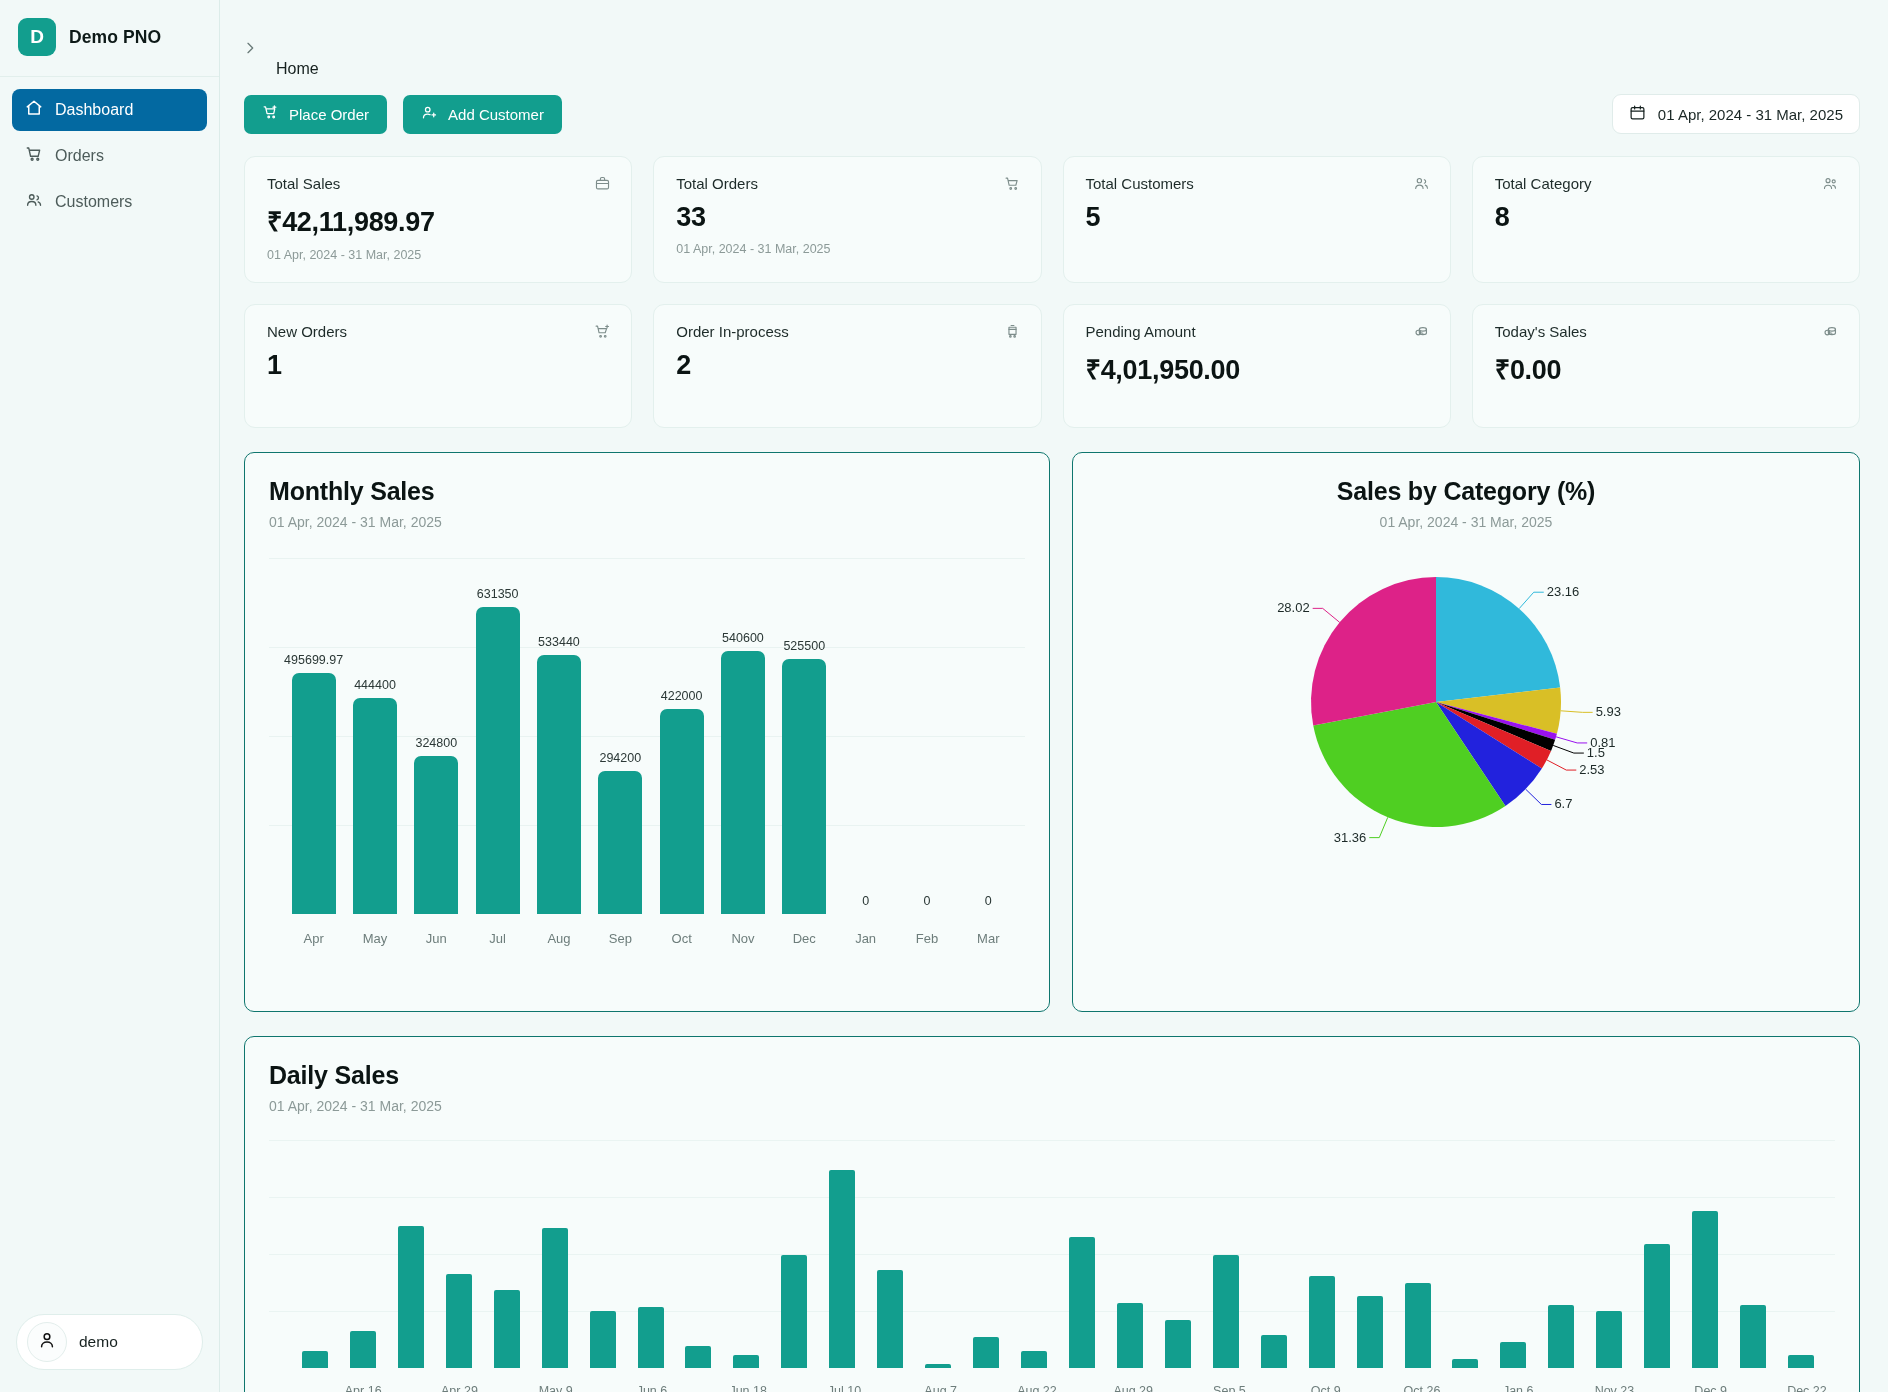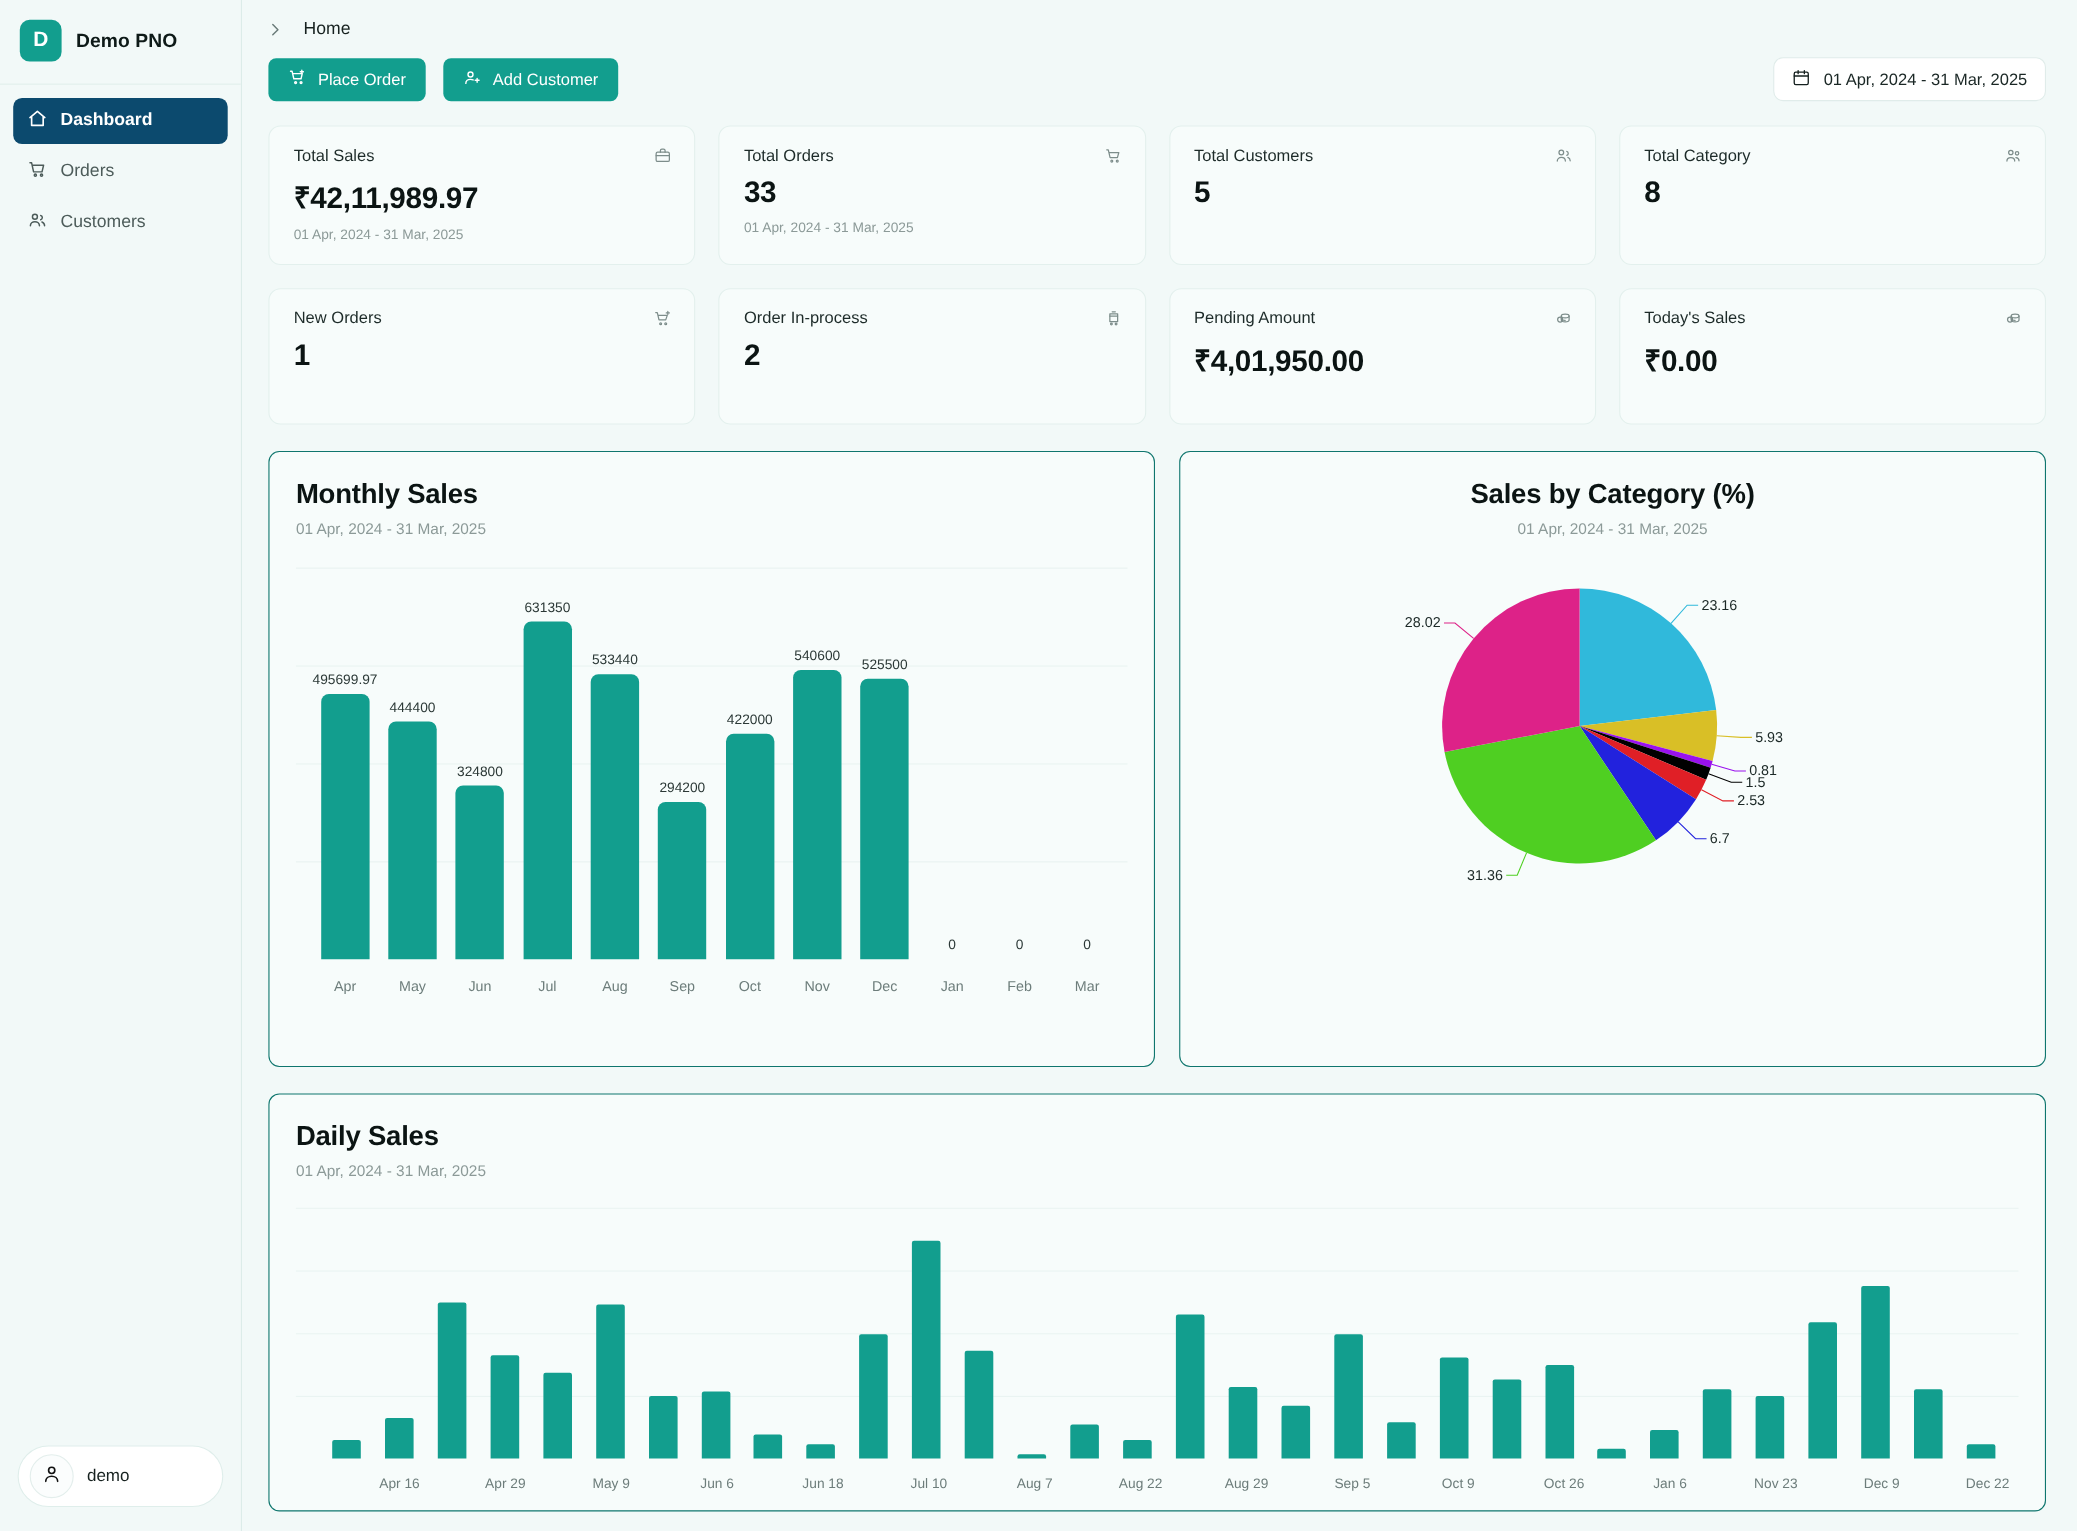--- a/index.html
+++ b/index.html
@@ -32,21 +32,21 @@
     flex: 0 0 38px;
   }
   .brand-name { font-size: 17.5px; font-weight: 700; color: #0e1a18; letter-spacing: .1px; }
 
   .nav { padding: 12px 12px 0 12px; display: flex; flex-direction: column; gap: 4px; }
   .nav-item {
     display: flex; align-items: center; gap: 12px;
     height: 42px; padding: 0 13px; border-radius: 8px;
     font-size: 16px; color: #4d5c5a; cursor: pointer;
   }
-  .nav-item.active { background: #0c4a6e; color: #ffffff; font-weight: 700; }
+  .nav-item.active { background: #0369a1; color: #ffffff; font-weight: 400; }
   .nav-item svg { flex: 0 0 18px; }
 
   .user-chip-wrap { margin-top: auto; padding: 14px 16px 22px 16px; }
   .user-chip {
     display: flex; align-items: center; gap: 12px;
     height: 56px; padding: 0 10px;
     border: 1px solid #dfeeeb; border-radius: 30px;
     background: #ffffff; cursor: pointer; text-align: center;
   }
   .user-avatar {
@@ -54,21 +54,21 @@
     border: 1px solid #e3eeec; background: #fbfdfd;
     display: flex; align-items: center; justify-content: center;
     flex: 0 0 40px;
   }
   .user-name { font-size: 15.5px; color: #16211f; font-weight: 500; }
 
   
   .main { flex: 1; height: 100%; overflow: hidden; padding: 0 0 0 0; }
   .topbar { display: flex; align-items: center; gap: 10px; padding: 18px 28px 0 22px; }
   .chev { color: #6a7b79; display: flex; align-items: center; }
-  .crumb { font-size: 16px; color: #16211f; padding-left: 8px; }
+  .crumb { font-size: 16px; color: #16211f; padding-left: 8px; margin-top: 42px; }
 
   .actionsbar {
     display: flex; align-items: center;
     padding: 16px 28px 0 24px;
   }
   .btn {
     display: inline-flex; align-items: center; gap: 10px;
     height: 39px; padding: 0 18px; border: none; border-radius: 7px;
     background: #129e8e; color: #fff;
     font-size: 15px; font-family: inherit; font-weight: 500;

